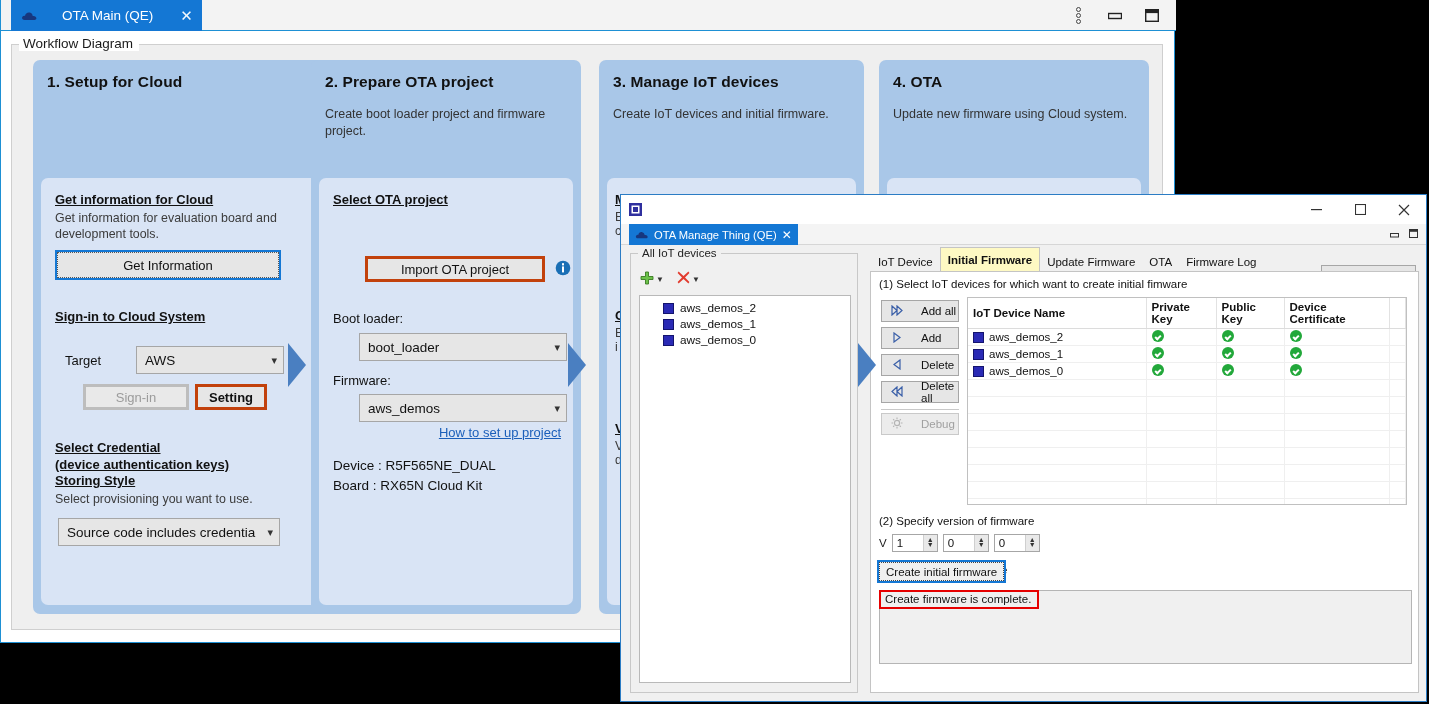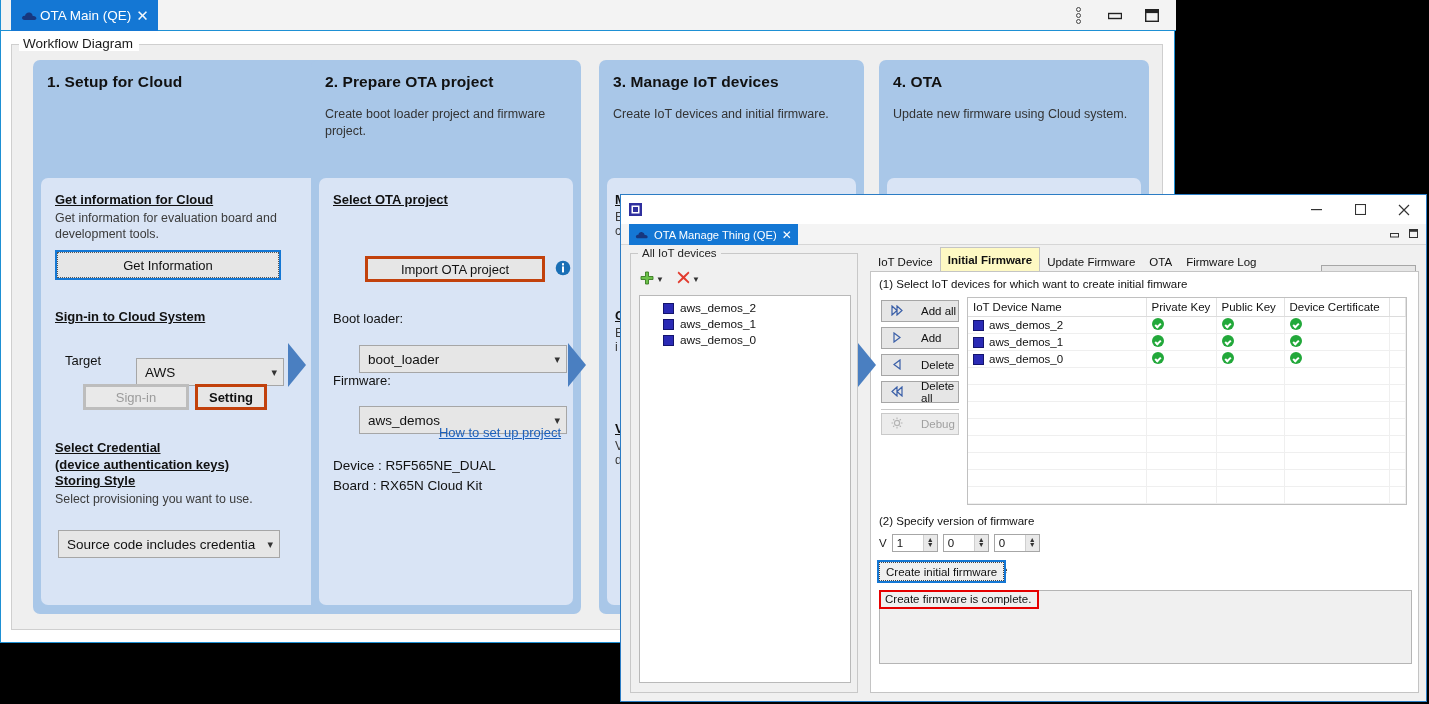--- a/index.html
+++ b/index.html
@@ -21,21 +21,21 @@
     border:1px solid #1e90d4;
     border-top:none;
   }
   #main-tabbar{
     position:absolute; left:0; top:0; width:1175px; height:31px;
     background:#f3f3f3; border-bottom:1px solid #1e90d4;
   }
   .main-tab{
     position:absolute; left:10px; top:0; height:31px;
     background:#1477d4; color:#ffffff;
-    display:flex; align-items:center; gap:2px;
+    display:flex; align-items:center; gap:24px;
     padding:0 9px 0 10px; font-size:13.5px;
   }
   .cloud-glyph{ display:inline-block; width:17px; height:12px; position:relative; }
   .cloud-glyph svg{ display:block; }
   .tab-close{ font-size:15px; line-height:1; opacity:.95; margin-left:3px; cursor:default;}
 
   .win-ctrl-group{ position:absolute; right:6px; top:0; height:31px; display:flex; align-items:center; gap:17px; padding-right:8px;}
   .win-ctrl{ width:20px; height:20px; display:flex; align-items:center; justify-content:center; color:#222; }
 
   
@@ -87,21 +87,21 @@
     font-size:13px; font-family:"Liberation Sans",sans-serif;
     display:flex; align-items:center; justify-content:center;
     height:26px; cursor:default;
   }
   .btn.focused{ outline:2px solid #1477d4; outline-offset:0px; border:1px dotted #555; }
   .btn.disabled{ color:#9b9b9b; background:#e9e9e9; border-color:#bdbdbd;}
 
   .combo{
     background:#e6e6e6; border:1px solid #a6a6a6; height:28px;
     display:flex; align-items:center; padding:0 6px 0 8px; font-size:13.5px; color:#111;
-    justify-content:space-between; cursor:default; overflow:hidden; white-space:nowrap;margin-top:12px;
+    justify-content:space-between; cursor:default; overflow:hidden; white-space:nowrap;
   }
   .chev{ font-size:11px; color:#333; padding-left:4px;}
 
   .link{ color:#1b5fba; text-decoration:underline; font-size:13px; cursor:default;}
 
   
   #dialog{
     position:absolute; left:620px; top:194px; width:807px; height:508px;
     background:#f0f0f0; border:1px solid #2b7cc4;
   }
@@ -160,21 +160,21 @@
   }
   .sidebtn.dis{ color:#a0a0a0; background:#ececec; border-color:#c9c9c9;}
   #btn-sep{ position:absolute; left:10px; top:137px; width:78px; border-top:1px solid #c9c9c9;}
 
   #device-table{
     position:absolute; left:96px; top:25px; width:440px; height:208px;
     background:#fff; border:1px solid #c0c0c0; overflow:hidden;
   }
   table.dt{ border-collapse:collapse; width:100%; table-layout:fixed;}
   table.dt th{
-    font-weight:normal; font-size:11.5px; text-align:left; padding:3px 5px; color:#111;
+    font-weight:bold; font-size:11.5px; text-align:left; padding:3px 5px; color:#111;
     border-right:1px solid #e2e2e2; border-bottom:1px solid #dcdcdc; background:#ffffff;
   }
   table.dt td{
     font-size:11.5px; padding:1px 5px; height:17px; color:#111;
     border-right:1px solid #efefef; border-bottom:1px solid #efefef;
   }
   .ok{ display:inline-block; width:12px; height:12px; border-radius:50%; background:#22a83a; position:relative;}
   .ok::after{
     content:""; position:absolute; left:3px; top:5px; width:4px; height:2px;
     border-left:2px solid #fff; border-bottom:2px solid #fff; transform:rotate(-45deg);

